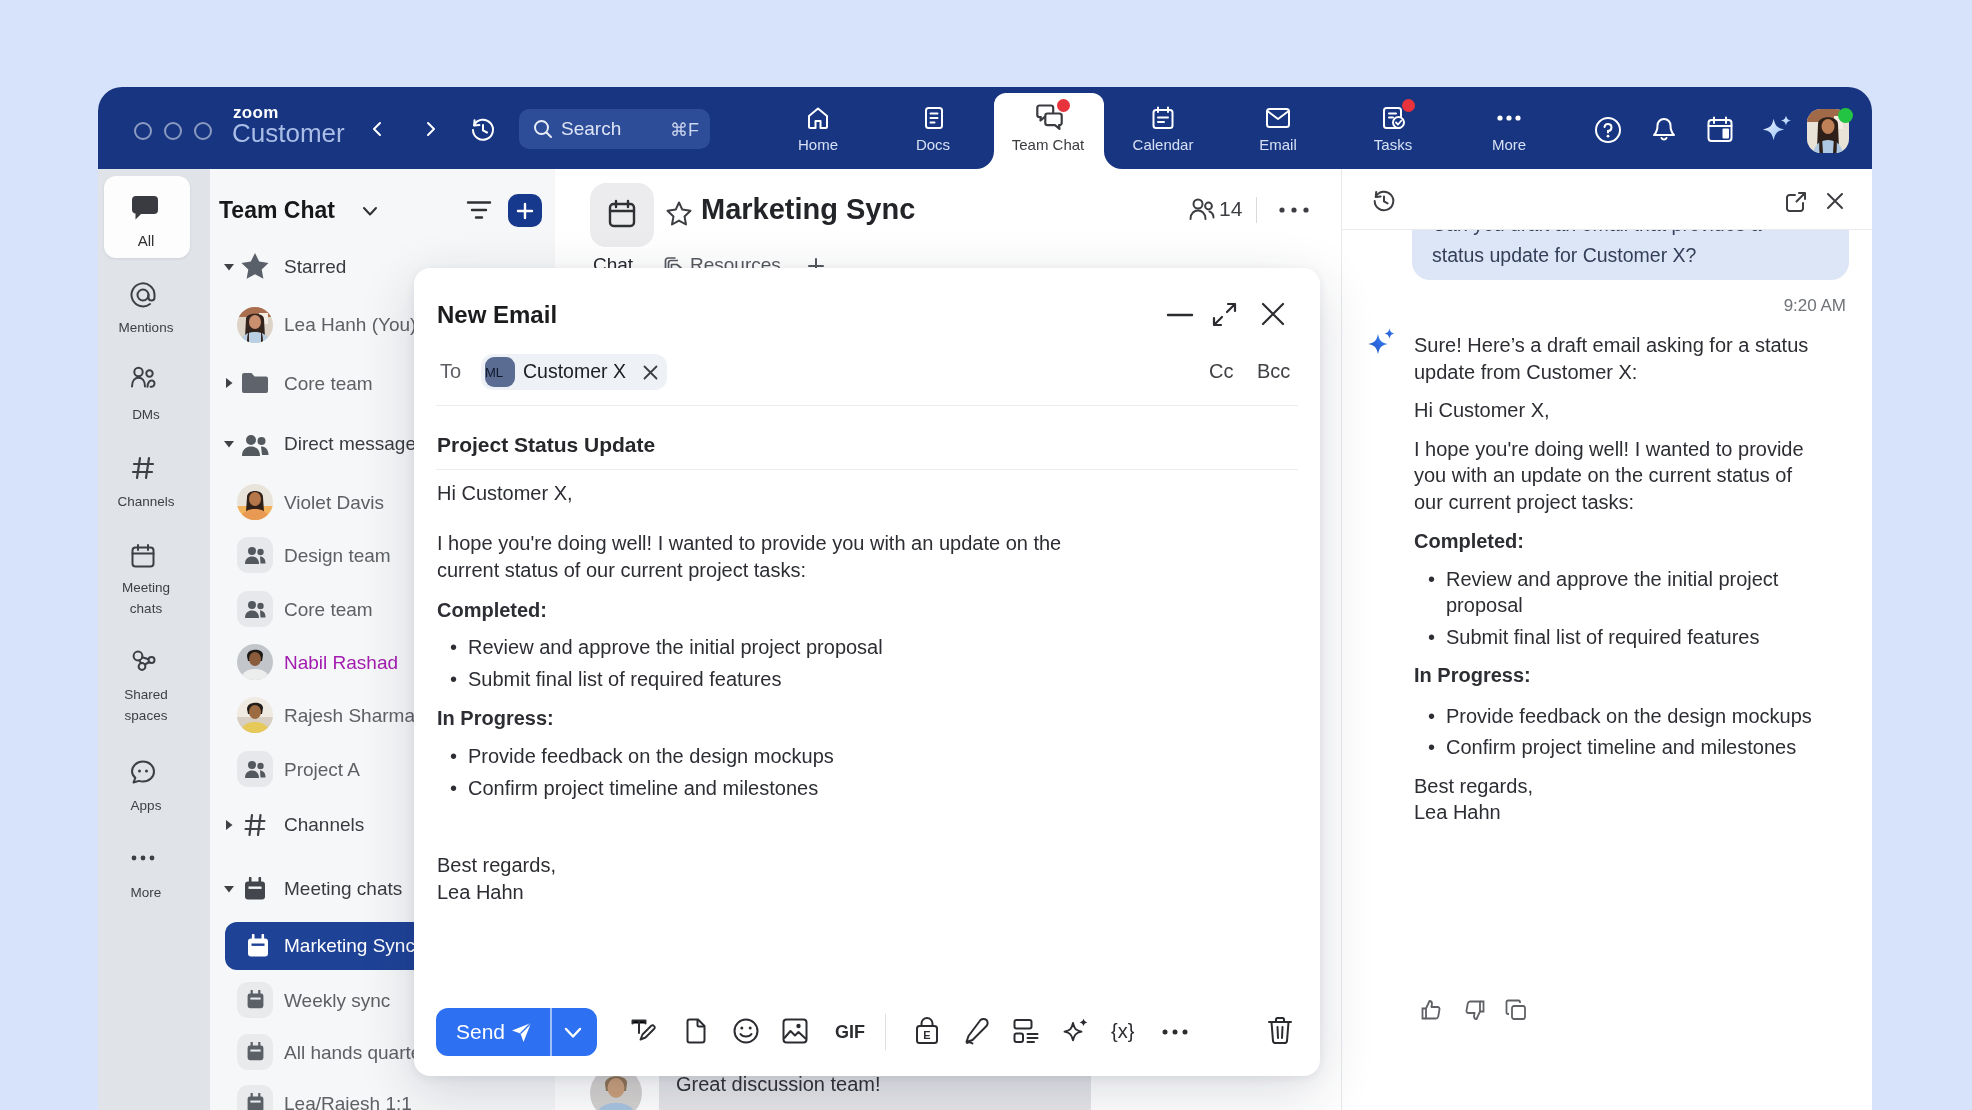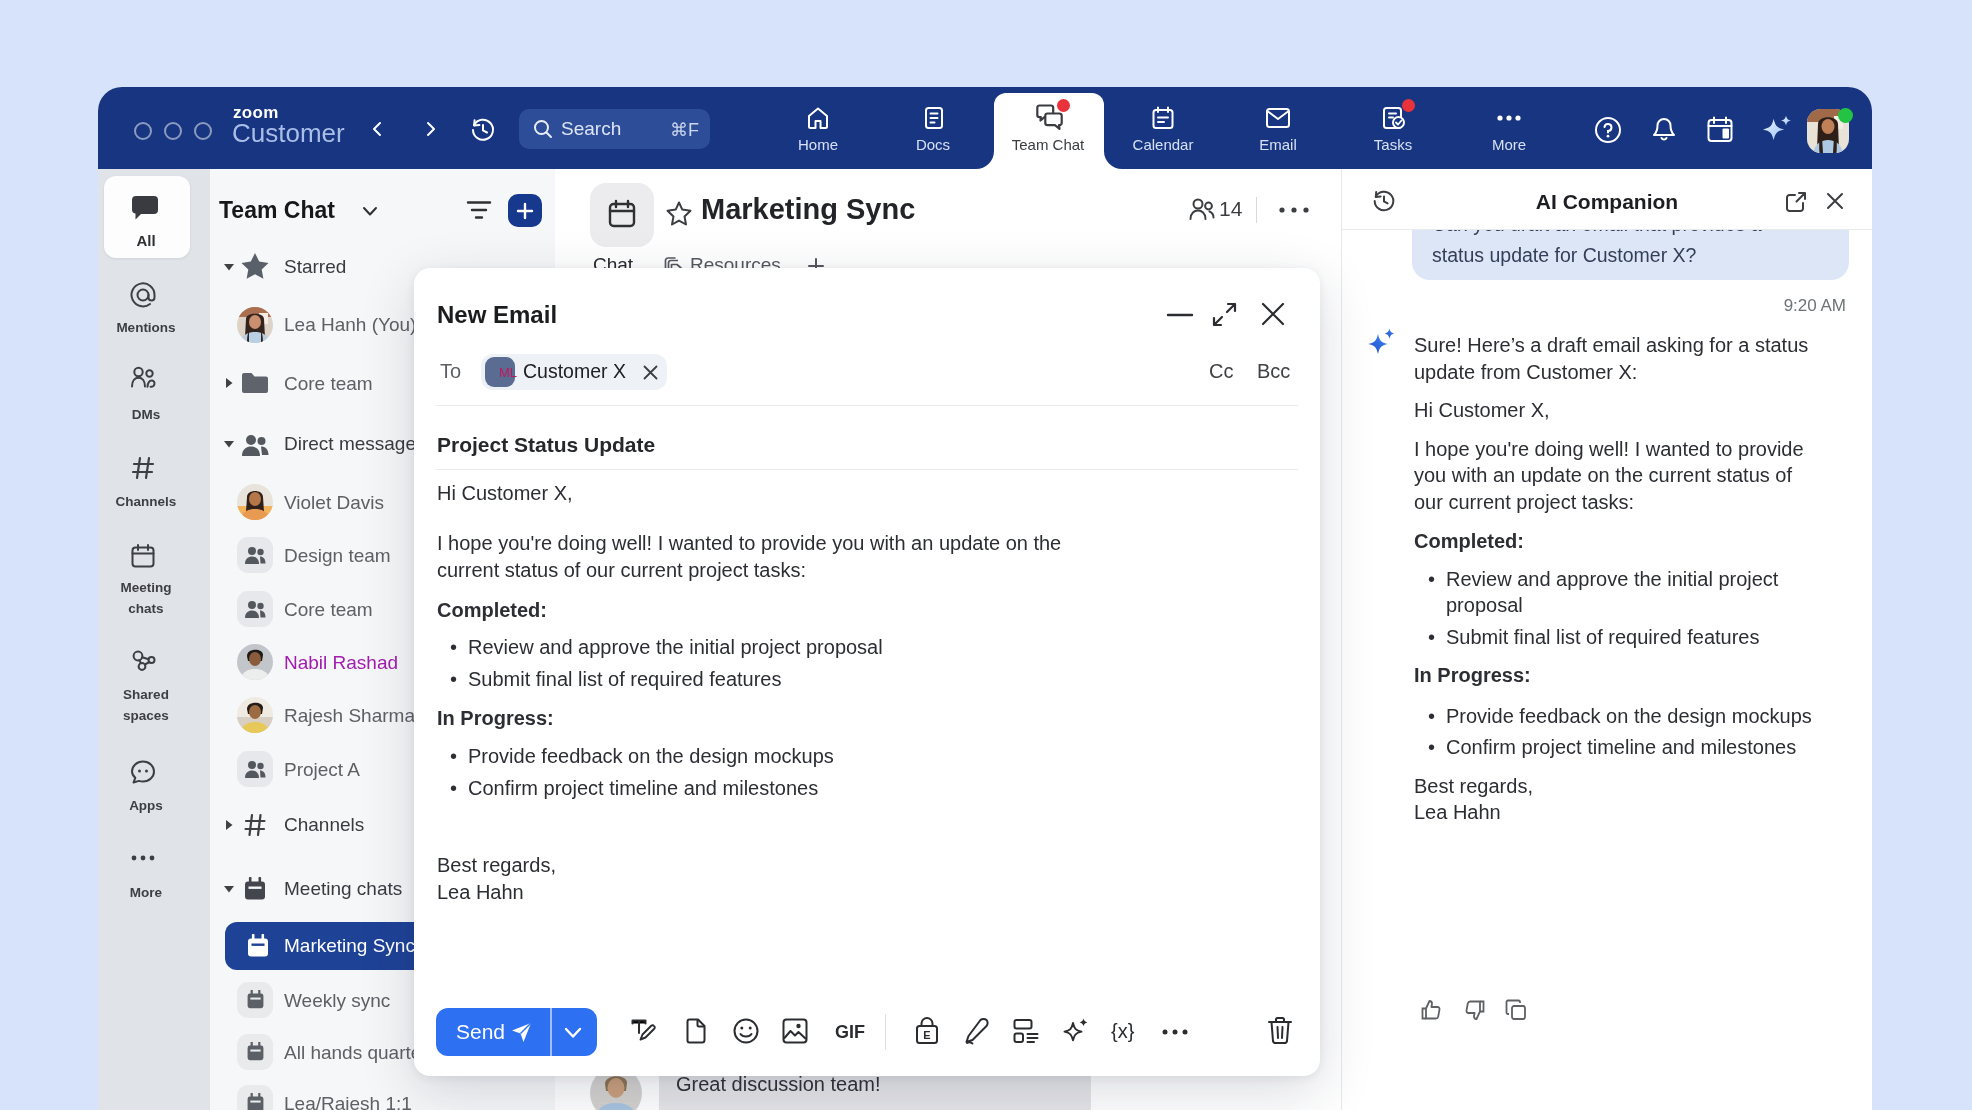--- a/index.html
+++ b/index.html
@@ -6,21 +6,21 @@
   html,body { width:1972px; height:1110px; overflow:hidden; }
   body { background:#d7e3fa; font-family:"Liberation Sans", sans-serif; position:relative; }
   .ab { position:absolute; }
   .app { left:98px; top:87px; width:1774px; height:1023px; border-radius:24px 24px 0 0; overflow:hidden; background:#fff; }
   .topbar { left:0; top:0; width:1774px; height:82px; background:#173581; }
   .rail { left:0; top:82px; width:112px; height:941px; background:#e0e3e7; }
   .listpanel { left:112px; top:82px; width:345px; height:941px; background:#f6f7f8; }
   .mainarea { left:457px; top:82px; width:786px; height:941px; background:#fff; }
   .aipanel { left:1243px; top:82px; width:531px; height:941px; background:#fff; border-left:1px solid #e7e8ea; }
   .navlab { color:#d7e0f4; font-size:15px; text-align:center; }
-  .raillab { color:#3d3f45; font-size:13.5px; text-align:center; width:112px; line-height:21px;font-weight:bold; }
+  .raillab { color:#3d3f45; font-size:13.5px; text-align:center; width:112px; line-height:21px; }
   svg { display:block; }
   .rowtxt { font-size:19px; white-space:nowrap; }
 </style>
 </head>
 <body>
 <div class="ab app">
   <div class="ab topbar">
 
     <svg class="ab" style="left:36px;top:35px" width="180" height="18" viewBox="0 0 180 18">
       <circle cx="9" cy="9" r="8" fill="none" stroke="rgba(255,255,255,0.5)" stroke-width="2"></circle>
@@ -371,21 +371,20 @@
     </div>
     <div class="ab" style="left:104px;top:880px;width:432px;height:130px;background:#e5e5e8;border-radius:18px"></div>
     <div class="ab" style="left:121px;top:904px;font-size:20px;color:#303237">Great discussion team!</div>
   </div>
   <div class="ab aipanel">
     <svg class="ab" style="left:29px;top:19px" width="26" height="26" viewBox="0 0 26 26">
         <path d="M 4.8 8.6 A 9.3 9.3 0 1 1 3.7 13" fill="none" stroke="#3c3e42" stroke-width="2" stroke-linecap="round"></path>
         <path d="M 5.2 4 L 4.8 9 L 9.7 8.4" fill="none" stroke="#3c3e42" stroke-width="2" stroke-linecap="round" stroke-linejoin="round"></path>
         <path d="M13 8.5 L13 13.5 L16.6 15.4" fill="none" stroke="#3c3e42" stroke-width="2" stroke-linecap="round"></path>
       </svg>
-    <div class="ab" style="left:0;top:21px;width:530px;text-align:center;font-size:21px;font-weight:700;color:#1d1e21">AI Companion</div>
     <svg class="ab" style="left:442px;top:21px" width="24" height="24" viewBox="0 0 24 24">
         <path d="M11 5 L5.5 5 A 2.5 2.5 0 0 0 3 7.5 L3 18.5 A 2.5 2.5 0 0 0 5.5 21 L16.5 21 A 2.5 2.5 0 0 0 19 18.5 L19 13" fill="none" stroke="#3c3e42" stroke-width="2" stroke-linecap="round"></path>
         <path d="M12.5 11.5 L20.5 3.5 M15 3 H21 V9" fill="none" stroke="#3c3e42" stroke-width="2" stroke-linecap="round" stroke-linejoin="round"></path>
       </svg>
     <svg class="ab" style="left:483px;top:22px" width="20" height="20" viewBox="0 0 20 20">
         <path d="M3 3 L17 17 M17 3 L3 17" stroke="#3c3e42" stroke-width="2" stroke-linecap="round"></path>
       </svg>
     <div class="ab" style="left:0;top:60px;width:530px;height:1px;background:#e9eaec"></div>
     <div class="ab" style="left:0;top:61px;width:530px;height:880px;overflow:hidden">
       <div class="ab" style="left:70px;top:-35px;width:437px;height:85px;background:#dde6f7;border-radius:18px"></div>
@@ -439,21 +438,21 @@
     </svg>
   <svg class="ab" style="left:797px;top:33px" width="27" height="27" viewBox="0 0 27 27">
       <path d="M16 11 L24 3 M17 3 H24 V10 M11 16 L3 24 M3 17 V24 H10" fill="none" stroke="#2a2c30" stroke-width="2.2" stroke-linecap="round" stroke-linejoin="round"></path>
     </svg>
   <svg class="ab" style="left:846px;top:33px" width="26" height="26" viewBox="0 0 26 26">
       <path d="M3 3 L23 23 M23 3 L3 23" stroke="#2a2c30" stroke-width="2.2" stroke-linecap="round"></path>
     </svg>
   <div class="ab" style="left:26px;top:92px;font-size:20px;color:#5c5e63">To</div>
   <div class="ab" style="left:67px;top:86px;width:186px;height:36px;background:#eef2f7;border-radius:12px"></div>
   <div class="ab" style="left:71px;top:89px;width:30px;height:30px;background:#5b6c93;border-radius:9px"></div>
-  <div class="ab" style="left:71px;top:97px;width:32px;text-align:right;font-size:13px;color:#be185d">ML</div>
+  <div class="ab" style="left:71px;top:97px;width:32px;text-align:left;font-size:13px;color:#0f172a">ML</div>
   <div class="ab" style="left:109px;top:92px;font-size:19.5px;color:#202124">Customer X</div>
   <svg class="ab" style="left:228px;top:96px" width="17" height="17" viewBox="0 0 17 17">
       <path d="M2.5 2.5 L14.5 14.5 M14.5 2.5 L2.5 14.5" stroke="#3c3e42" stroke-width="1.8" stroke-linecap="round"></path>
     </svg>
   <div class="ab" style="left:795px;top:92px;font-size:20px;color:#3f4145">Cc</div>
   <div class="ab" style="left:843px;top:92px;font-size:20px;color:#3f4145">Bcc</div>
   <div class="ab" style="left:22px;top:137px;width:862px;height:1px;background:#ececee"></div>
   <div class="ab" style="left:23px;top:165px;font-size:21px;font-weight:700;color:#26282b">Project Status Update</div>
   <div class="ab" style="left:22px;top:201px;width:862px;height:1px;background:#ececee"></div>
   <div class="ab" style="left:23px;top:212px;width:730px;font-size:20px;line-height:27px;color:#2c2e33">

